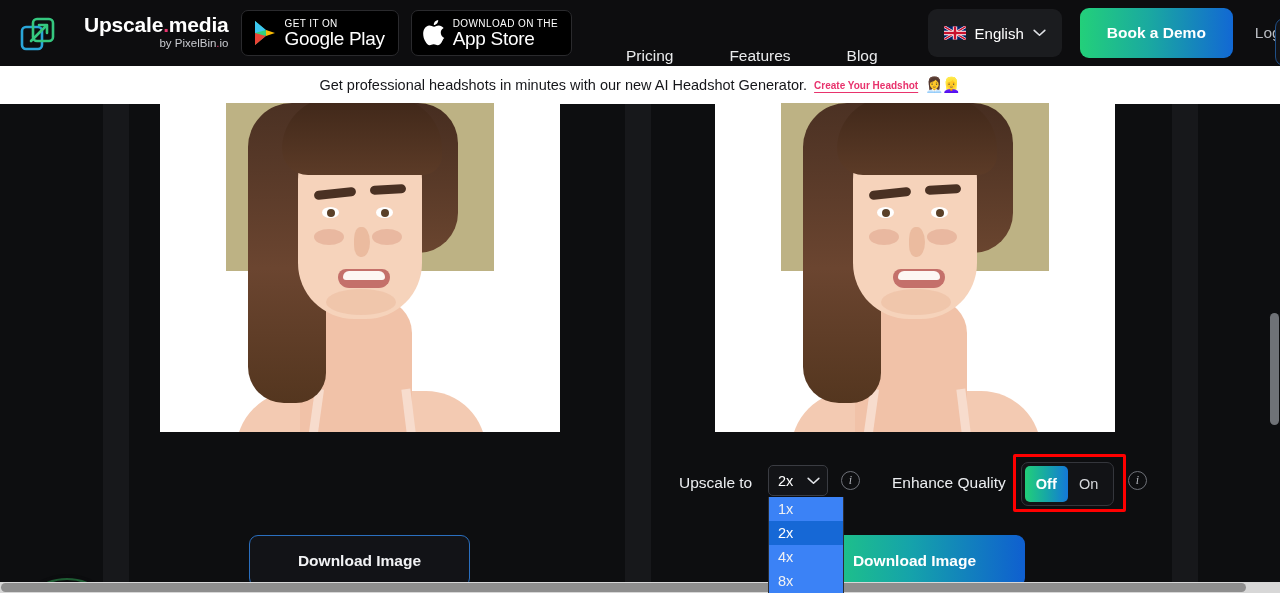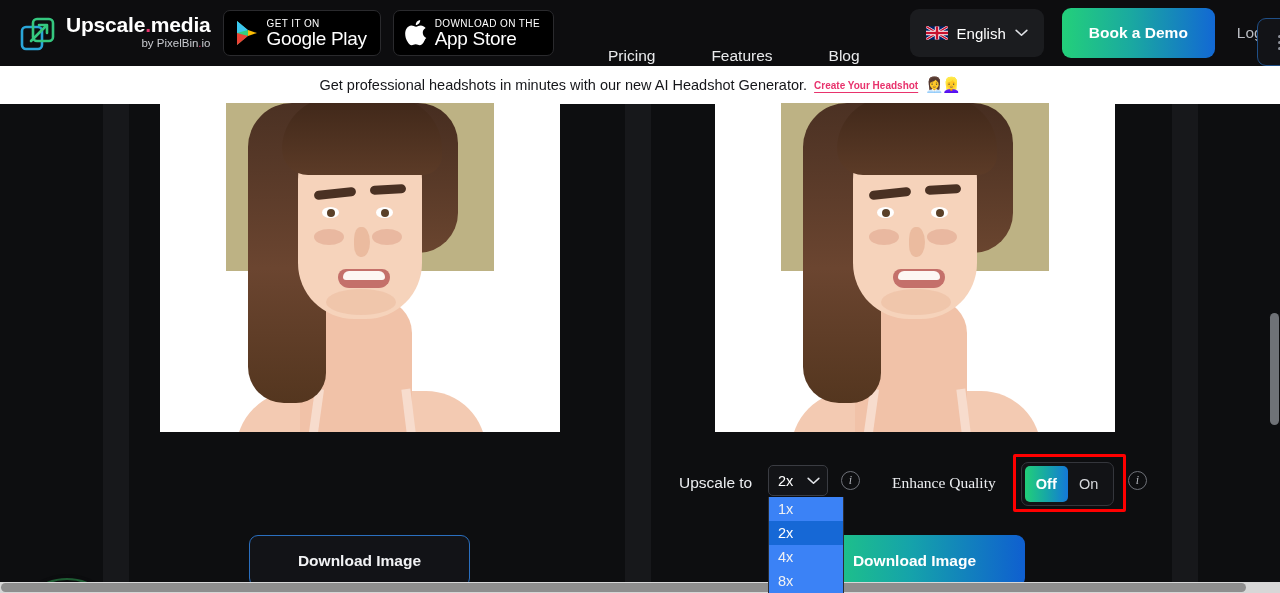--- a/index.html
+++ b/index.html
@@ -13,21 +13,21 @@
 
   
   .header {
     position: absolute; top: 0; left: 0;
     width: 1280px; height: 66px;
     background: #0d0d0f;
     display: flex; align-items: center;
   }
   .brand { display: flex; align-items: flex-start; margin-left: 20px; }
   .brand-logo { width: 36px; height: 36px; margin-top: 2px; flex: none; }
-  .brand-text { margin-left: 10px; line-height: 1; }
+  .brand-text { margin-left: 28px; line-height: 1; }
   .brand-title {
     font-size: 21px; font-weight: 700; color: #ffffff;
     letter-spacing: -0.2px; white-space: nowrap;
   }
   .brand-title .dot { color: #e8336d; }
   .brand-sub {
     font-size: 11.5px; color: #c9cbd0; text-align: right;
     margin-top: 3px; white-space: nowrap;
   }
   .brand-sub .dot { color: #e8336d; }
@@ -208,21 +208,21 @@
   
   .controls {
     position: absolute; left: 0; top: 350px;
     width: 1280px; height: 70px;
   }
   .ctrl-label {
     position: absolute; color: #eceef1; font-size: 15.5px;
     white-space: nowrap; top: 20px;
   }
   .label-upscale { left: 679px; }
-  .label-enhance { left: 892px; font-family: Liberation Serif, serif; }
+  .label-enhance { left: 892px; }
 
   .select-box {
     position: absolute; left: 768px; top: 11px;
     width: 60px; height: 31px; background: #131417;
     border: 1px solid #3a3c42; border-radius: 5px;
     display: flex; align-items: center; justify-content: space-between;
     padding: 0 7px 0 9px; cursor: pointer;
   }
   .select-value { color: #fff; font-size: 14.5px; }
   .select-menu {

